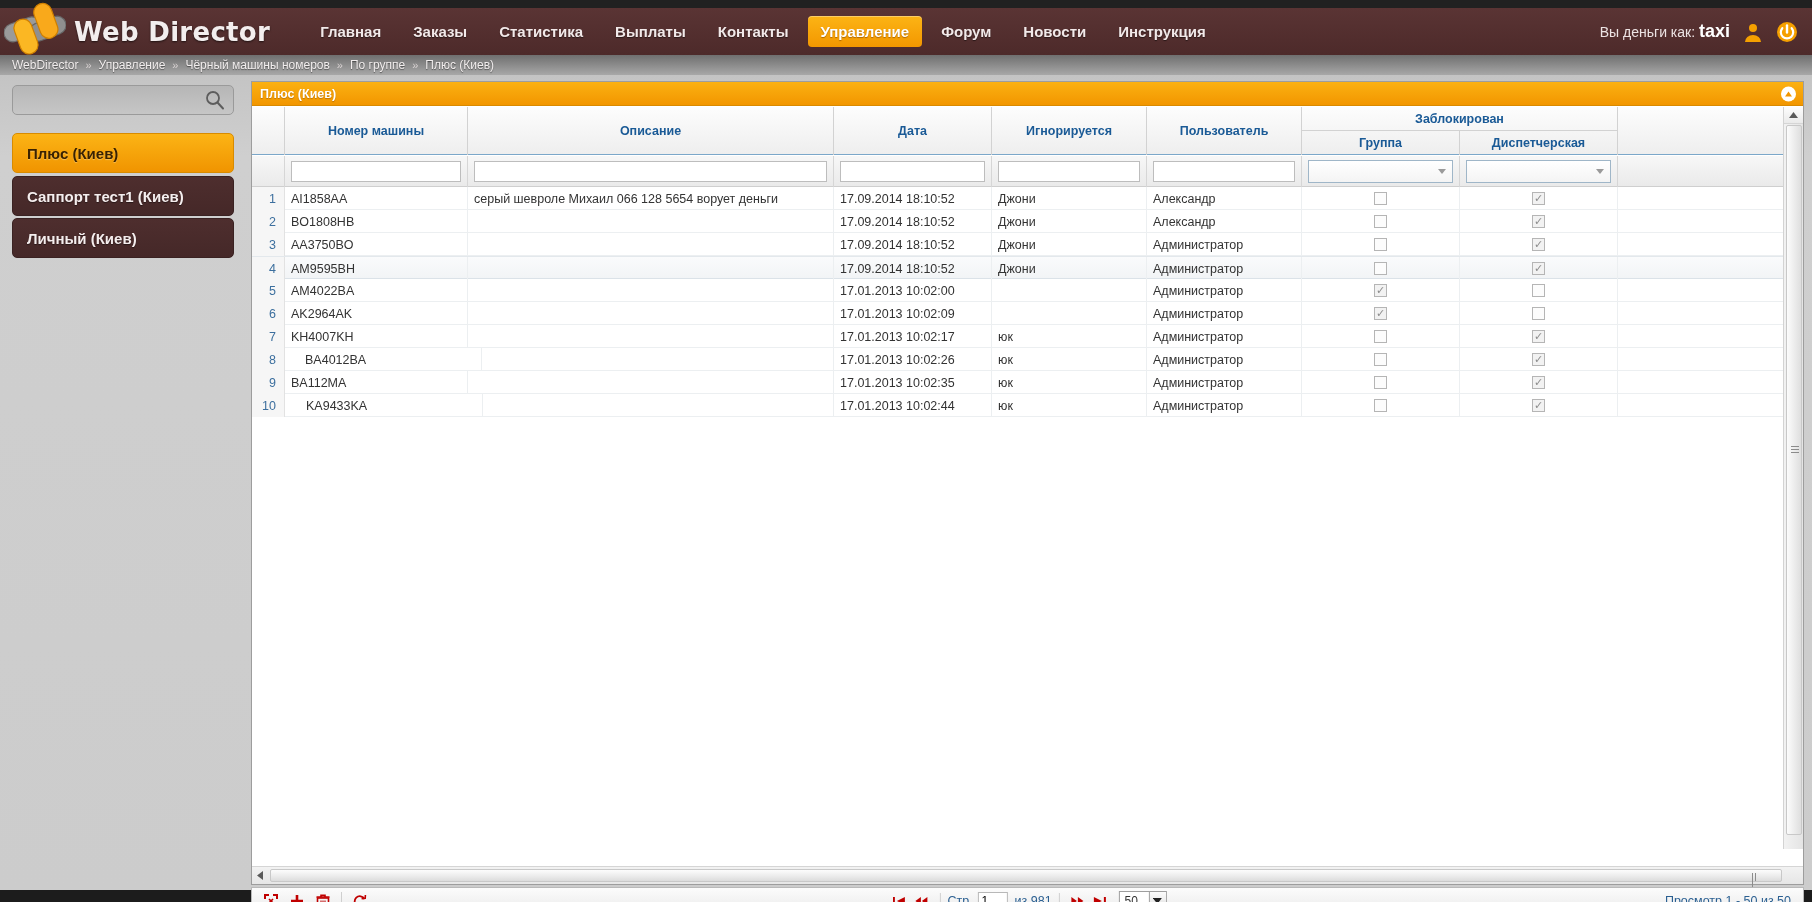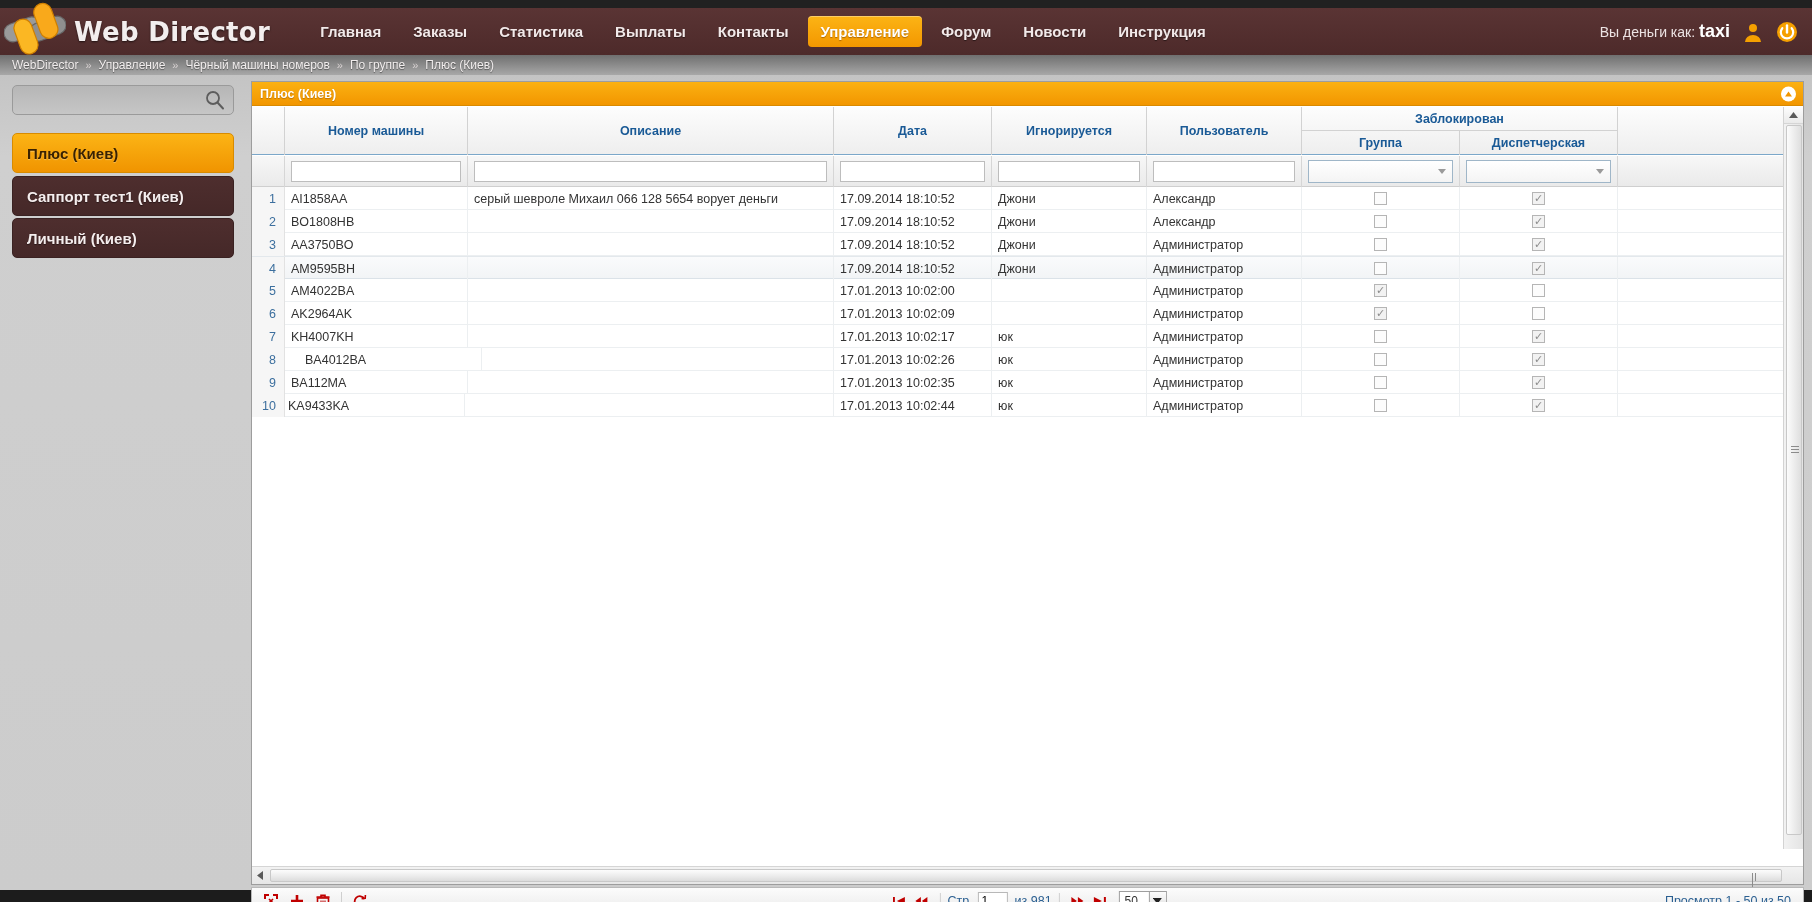--- a/index.html
+++ b/index.html
@@ -503,21 +503,21 @@
             </div>
             <div class="gcell ctr" style="left: 1208px; width: 158px;">
               <span class="chk on">
                 <span class="tick">✓</span>
               </span>
             </div>
             <div class="gcell" style="left: 1366px; width: 165px; border-right: none;"></div>
           </div>
           <div class="grow">
             <div class="gcell num" style="left: 0px; width: 33px;">10</div>
-            <div class="gcell" style="left: 30px; width: 183px;">KA9433KA</div>
+            <div class="gcell" style="left: 48px; width: 183px;">KA9433KA</div>
             <div class="gcell" style="left: 216px; width: 366px;"></div>
             <div class="gcell" style="left: 582px; width: 158px;">17.01.2013 10:02:44</div>
             <div class="gcell" style="left: 740px; width: 155px;">юк</div>
             <div class="gcell" style="left: 895px; width: 155px;">Администратор</div>
             <div class="gcell ctr" style="left: 1050px; width: 158px;">
               <span class="chk"></span>
             </div>
             <div class="gcell ctr" style="left: 1208px; width: 158px;">
               <span class="chk on">
                 <span class="tick">✓</span>

